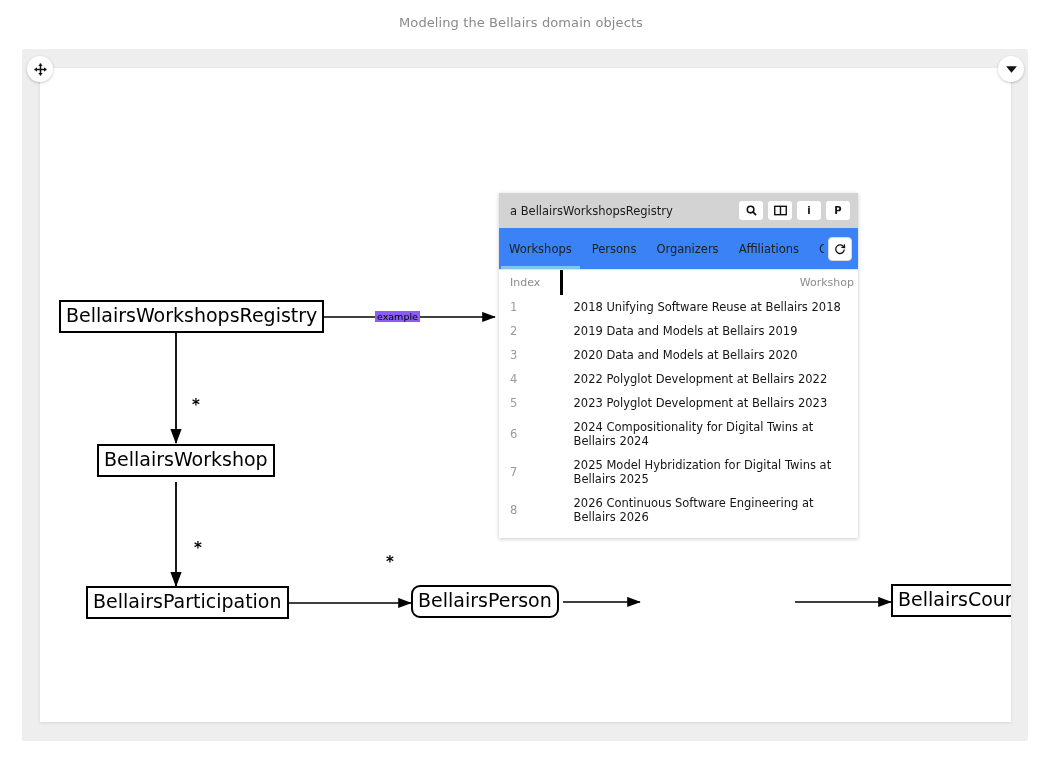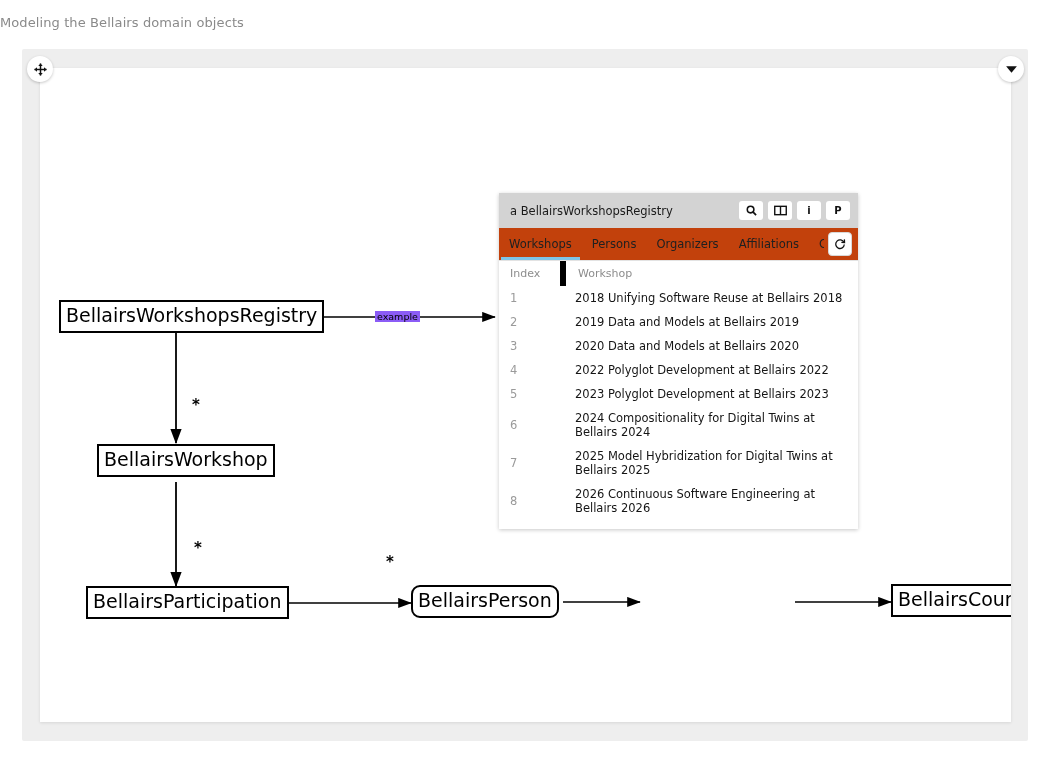--- a/index.html
+++ b/index.html
@@ -14,20 +14,21 @@
     overflow: hidden;
     position: relative;
   }
 
   
   .page-title {
     position: absolute;
     top: 15px;
     left: 0;
     width: 1042px;
+    text-align: center;
     font-size: 13px;
     color: #8a8a8a;
     letter-spacing: 0.1px;
   }
 
   
   .widget-frame {
     position: absolute;
     left: 22px;
     top: 49px;
@@ -141,22 +142,22 @@
     align-items: center;
     justify-content: center;
     font-size: 10px;
     color: #111;
     font-weight: 700;
   }
 
   .obj-tabs {
     display: flex;
     align-items: stretch;
-    height: 33px;
-    background: #c2410c;
+    height: 42px;
+    background: #3b82f6;
     border-bottom: 1px solid #e3e3e3;
     padding: 0 6px 0 0;
     box-sizing: border-box;
     position: relative;
     overflow: hidden;
   }
   .tab {
     font-size: 11.5px;
     color: #202020;
     padding: 0 10px;
@@ -188,22 +189,22 @@
   }
 
   .obj-table { width: 100%; border-collapse: collapse; }
   .obj-table th {
     text-align: left;
     font-size: 11px;
     font-weight: 400;
     color: #8d8d8d;
     padding: 6px 4px 6px 0;
   }
-  .obj-table th.c-index { width: 46px; padding-left: 11px; border-right: 6px solid #000000; }
-  .obj-table th.c-ws { padding-left: 12px; }
+  .obj-table th.c-index { width: 46px; padding-left: 11px; border-right: 3px solid #000000; }
+  .obj-table th.c-ws { padding-left: 12px; text-align: right; }
   .obj-table td {
     font-size: 11.5px;
     color: #151515;
     padding: 5px 4px 5px 0;
   }
   .obj-table td.c-index { color: #9a9a9a; padding-left: 11px; width: 46px; }
   .obj-table td.c-ws { padding-left: 12px; }
   .table-body-wrap { padding-bottom: 9px; }
 </style>
 </head>

